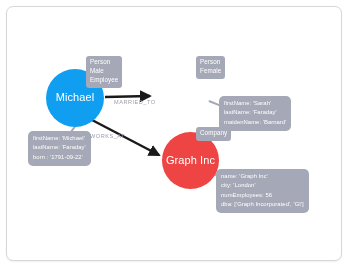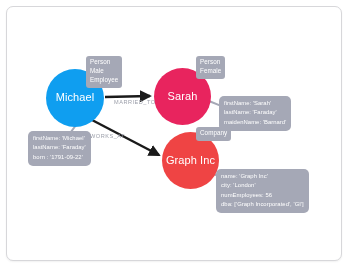--- a/index.html
+++ b/index.html
@@ -161,23 +161,20 @@
   </svg>
 
   <div class="leader" id="leader-michael"></div>
   <div class="leader" id="leader-sarah"></div>
   <div class="leader" id="leader-graph-inc"></div>
 
   <div class="node" id="node-michael">
     <span class="node-caption">Michael</span>
   </div>
 
-  <div class="node" id="node-sarah">
-    <span class="node-caption">Sarah</span>
-  </div>
 
   <div class="node" id="node-graph-inc">
     <span class="node-caption">Graph Inc</span>
   </div>
 
   <div class="label-chip" id="labels-michael">
     <div>Person</div>
     <div>Male</div>
     <div>Employee</div>
   </div>

